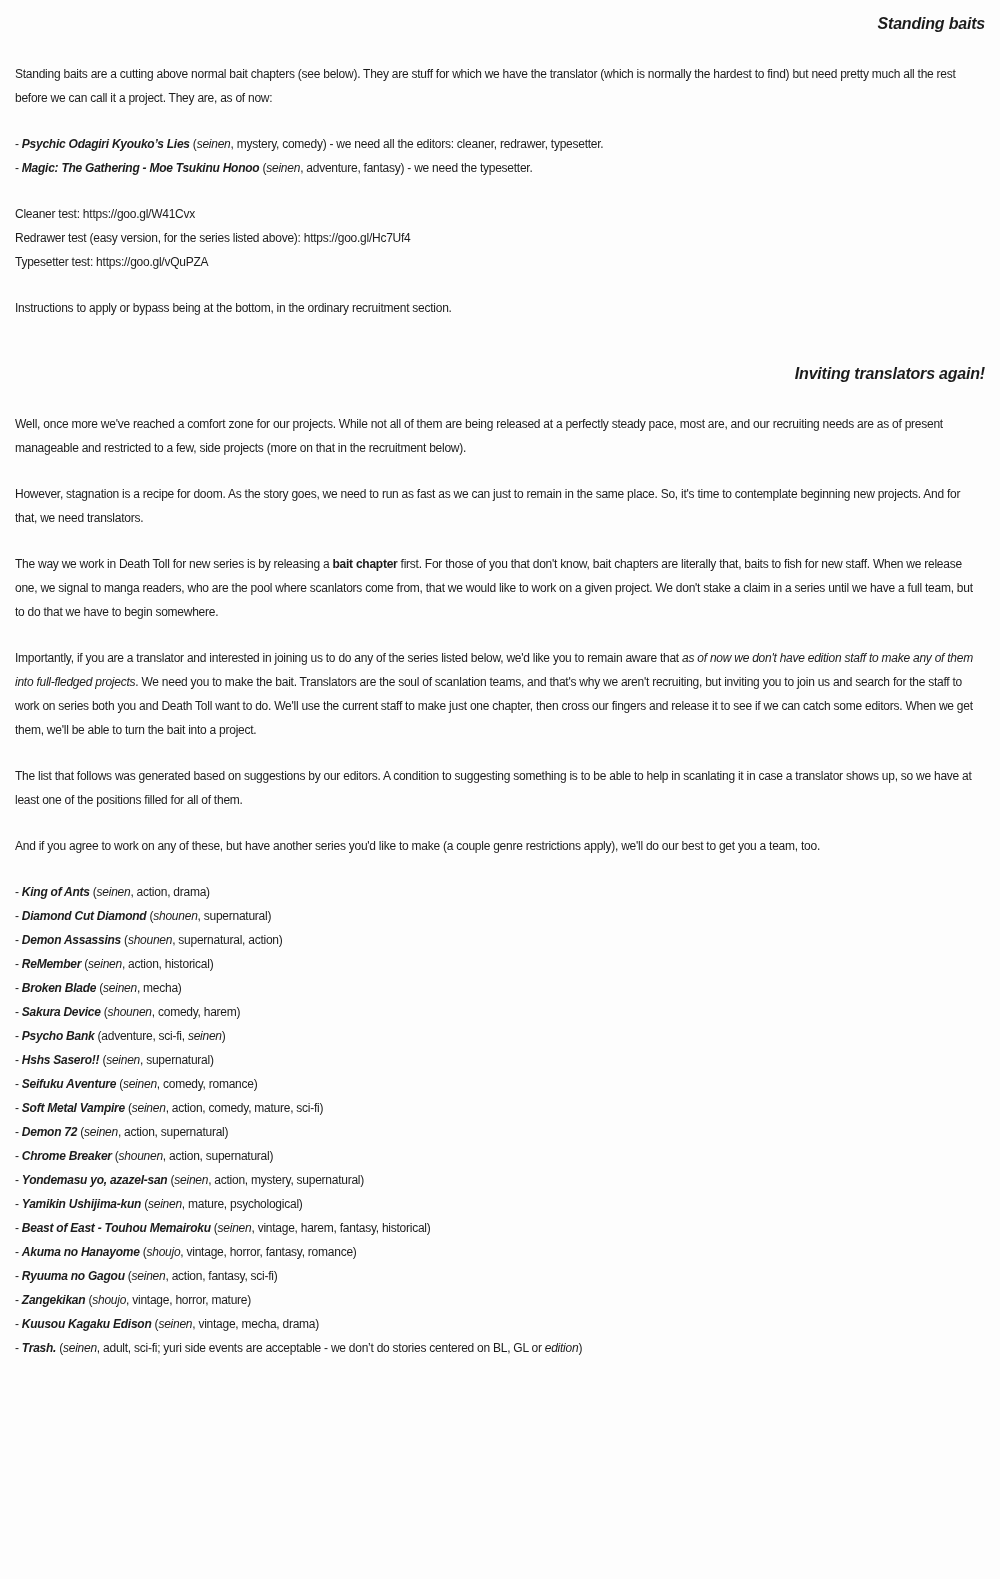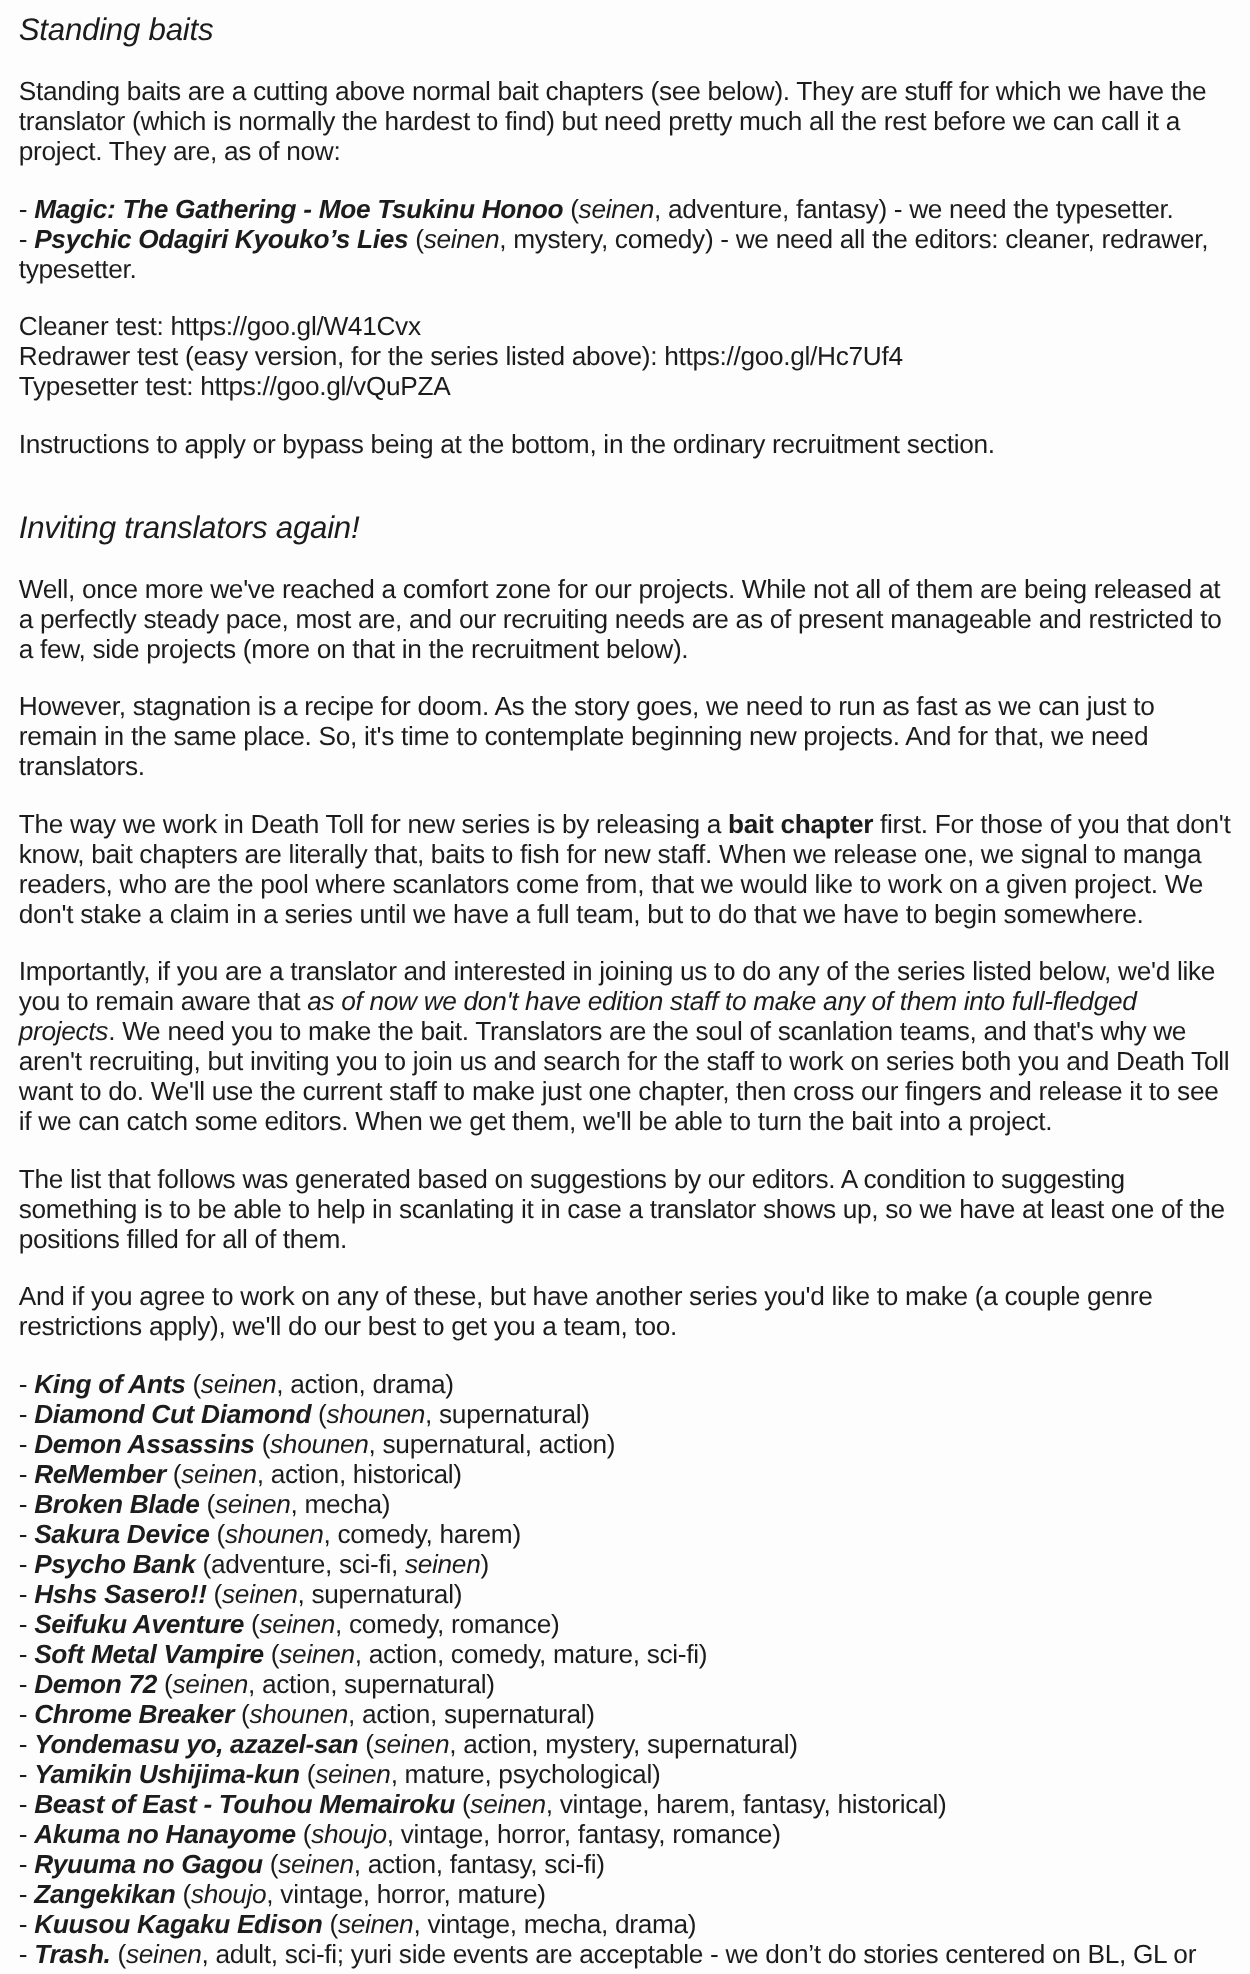--- a/index.html
+++ b/index.html
@@ -11,54 +11,54 @@
   }
   body {
     font-family: "Liberation Sans", "DejaVu Sans", sans-serif;
     color: #1c1c1c;
     -webkit-font-smoothing: antialiased;
   }
   .page {
     padding: 8px 15px 0 15px;
   }
   .heading {
-    font-size: 25px;
+    font-size: 16px;
     line-height: 32px;
-    font-weight: 400;
+    font-weight: 700;
     font-style: italic;
-    text-align: left;
+    text-align: right;
     letter-spacing: -0.2px;
   }
   .heading.second {
     margin-top: 38px;
   }
   .para, .block {
     margin-top: 22px;
-    font-size: 21px;
+    font-size: 12px;
     line-height: 24px;
     letter-spacing: -0.25px;
   }
   .block .li, .block .line {
     min-height: 24px;
   }
   .b { font-weight: 700; }
   .i { font-style: italic; }
 </style>
 </head>
 <body>
 
 <div class="page">
 
   <h1 class="heading">Standing baits</h1>
 
   <p class="para"><span>Standing baits are a cutting above normal bait chapters (see below). They are stuff for which we have the translator (which is normally the hardest to find) but need pretty much all the rest before we can call it a project. They are, as of now:</span></p>
 
   <div class="block">
+      <div class="li"><span>- </span><span class="b i">Psychic Odagiri Kyouko’s Lies</span><span> (</span><span class="i">seinen</span><span>, mystery, comedy) - we need all the editors: cleaner, redrawer, typesetter.</span></div>
       <div class="li"><span>- </span><span class="b i">Magic: The Gathering - Moe Tsukinu Honoo</span><span> (</span><span class="i">seinen</span><span>, adventure, fantasy) - we need the typesetter.</span></div>
-      <div class="li"><span>- </span><span class="b i">Psychic Odagiri Kyouko’s Lies</span><span> (</span><span class="i">seinen</span><span>, mystery, comedy) - we need all the editors: cleaner, redrawer, typesetter.</span></div>
     </div>
 
   <div class="block">
     <div class="line">Cleaner test: https://goo.gl/W41Cvx</div>
     <div class="line">Redrawer test (easy version, for the series listed above): https://goo.gl/Hc7Uf4</div>
     <div class="line">Typesetter test: https://goo.gl/vQuPZA</div>
   </div>
 
   <p class="para">Instructions to apply or bypass being at the bottom, in the ordinary recruitment section.</p>
 

